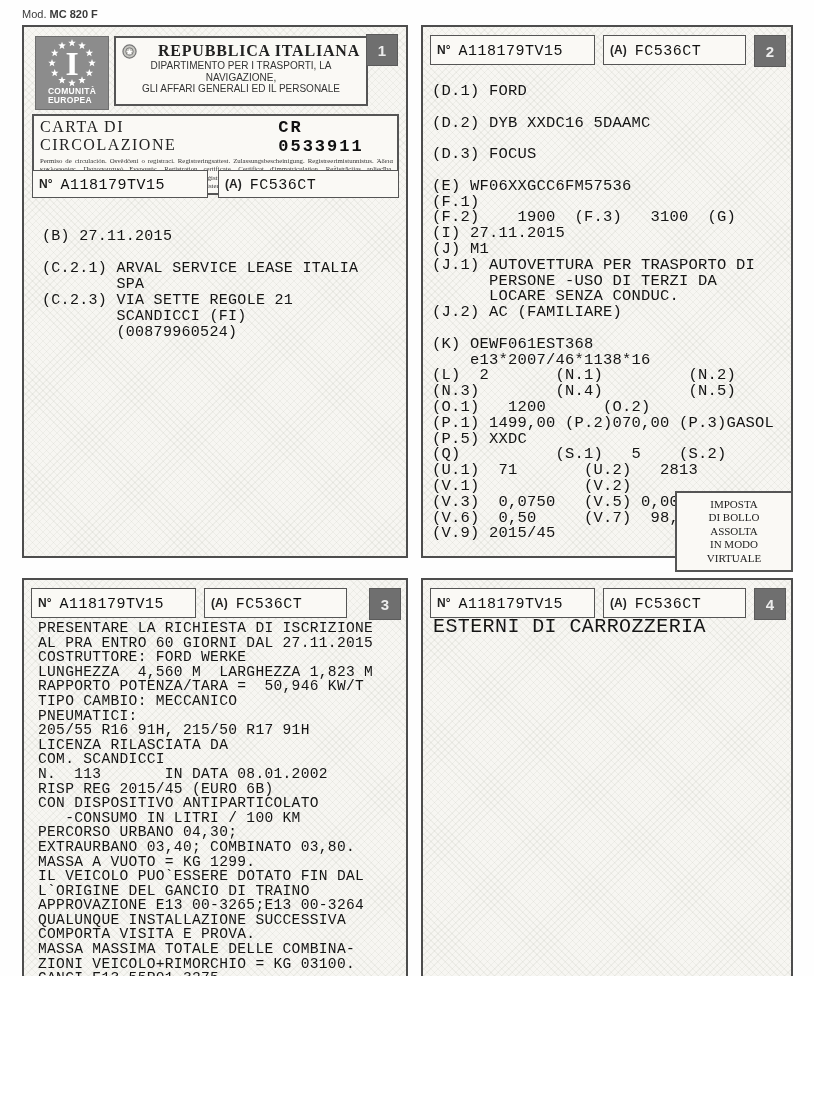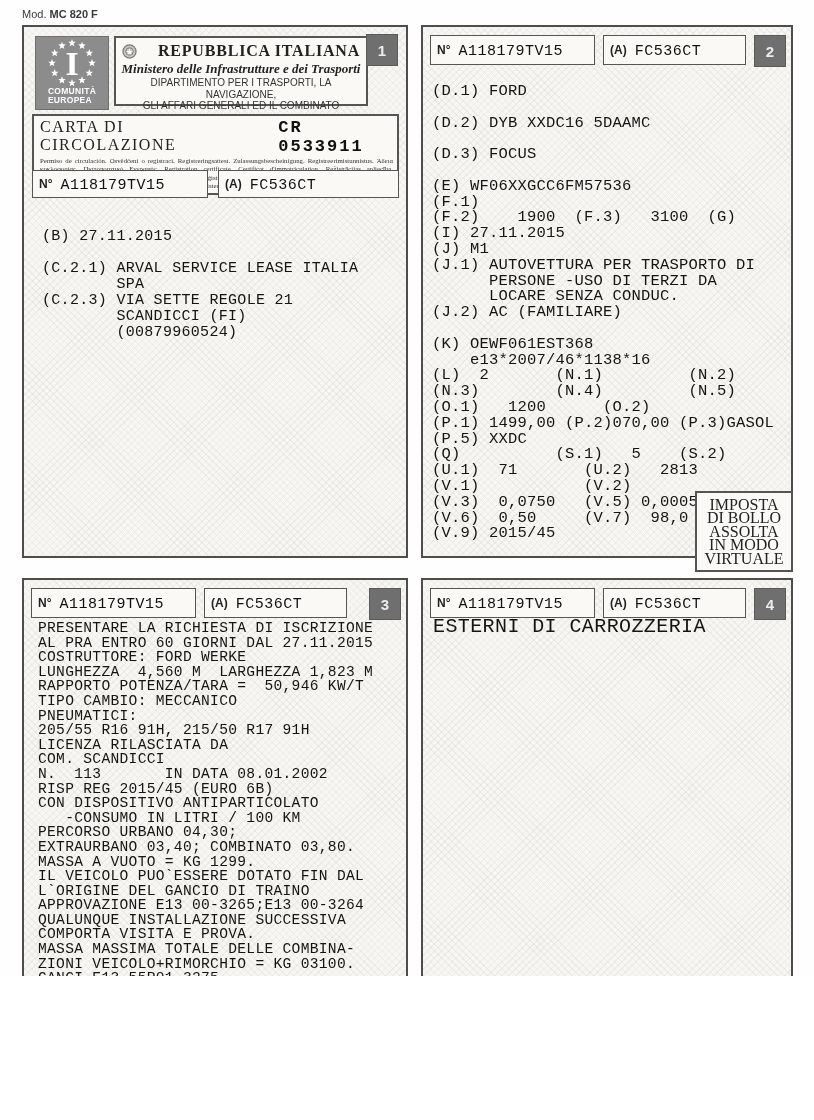--- a/index.html
+++ b/index.html
@@ -45,21 +45,21 @@
   .idbox .lbl{font-size:12px;font-weight:bold;color:#222;margin-right:8px;}
   .idbox .val{font-family:"Liberation Mono","DejaVu Sans Mono",monospace;font-size:15px;
               letter-spacing:0.5px;color:#111;margin-top:3px;}
   .mono{font-family:"Liberation Mono","DejaVu Sans Mono",monospace;color:#141414;white-space:pre;}
   .p1-body{position:absolute;left:18px;top:202px;font-size:15px;line-height:16px;letter-spacing:0.3px;}
   .p2-body{position:absolute;left:9px;top:57px;font-size:15.5px;line-height:15.8px;letter-spacing:0.2px;}
   .p3-body{position:absolute;left:14px;top:41px;font-size:14.6px;line-height:14.6px;letter-spacing:0.3px;}
   .p4-title{position:absolute;left:10px;top:35px;font-size:20px;letter-spacing:0.4px;}
   .stamp{position:absolute;right:-2px;bottom:-16px;width:82px;border:2px solid #555;
          background:#faf9f5;text-align:center;font-family:"Liberation Serif",serif;
-         font-size:16px;line-height:13.5px;padding:5px 6px;color:#222;white-space:pre;}
+         font-size:11px;line-height:13.5px;padding:5px 16px;color:#222;white-space:pre;}
   .hdr-strip{position:absolute;left:7px;top:8px;display:flex;gap:8px;width:354px;}
   .hdr-strip .idbox{height:30px;}
   .barcode{position:absolute;left:128px;bottom:13px;width:205px;height:23px;
     background:repeating-linear-gradient(90deg,
       #151515 0 2px, transparent 2px 3px,
       #151515 3px 4px, transparent 4px 6px,
       #151515 6px 9px, transparent 9px 10px,
       #151515 10px 11px, transparent 11px 13px,
       #151515 13px 14px, transparent 14px 17px);}
   .watermark{position:absolute;left:596px;top:1072px;font-size:42px;font-weight:bold;
@@ -98,22 +98,21 @@
     </div>
     <div class="hdr-box">
       <div class="hdr-title">
         <svg width="15" height="15" viewBox="0 0 16 16">
           <circle cx="8" cy="8" r="7" fill="#c8c8c2" stroke="#777" stroke-width="1.3"></circle>
           <circle cx="8" cy="8" r="4" fill="none" stroke="#777" stroke-width="1"></circle>
           <use href="#st" transform="translate(8,8.6) scale(0.9)" fill="#666"></use>
         </svg>
         <span>REPUBBLICA ITALIANA</span>
       </div>
-      <div class="hdr-min">Ministero delle Infrastrutture e dei Trasporti</div>
-      <div class="hdr-dep"><span>DIPARTIMENTO PER I TRASPORTI, LA NAVIGAZIONE,</span><br><span>GLI AFFARI GENERALI ED IL COMBINATO</span></div>
+      <div class="hdr-dep"><span>DIPARTIMENTO PER I TRASPORTI, LA NAVIGAZIONE,</span><br><span>GLI AFFARI GENERALI ED IL PERSONALE</span></div>
     </div>
     <div class="badge" style="right:8px;top:7px;">1</div>
 
     <div class="carta-box">
       <div class="carta-row">
         <span class="carta-title">CARTA DI CIRCOLAZIONE</span>
         <span class="carta-serial">CR 0533911</span>
       </div>
       <div class="carta-trans">Permiso de circulación. Osvědčení o registraci. Registreringsattest. Zulassungsbescheinigung. Registreerimistunnistus. Άδεια κυκλοφορίας. Πιστοποιητικό Εγγραφής. Registration certificate. Certificat d'immatriculation. Reģistrācijas apliecība. Registracijos liudijimas. Forgalmi engedély. Ċertifikat ta' Reġistrazzjoni. Kentekenbewijs. Dowód Rejestracyjny. Certificado de matrícula. Osvedčenie o evidencii. Prometno dovoljenje. Rekisteröintitodistus. Registreringsbevis. Prometna dozvola.</div>
     </div>

